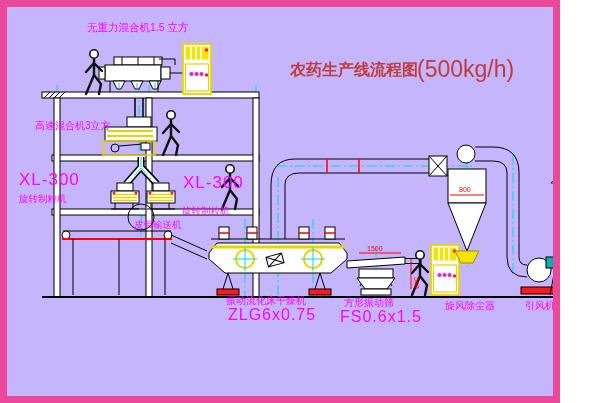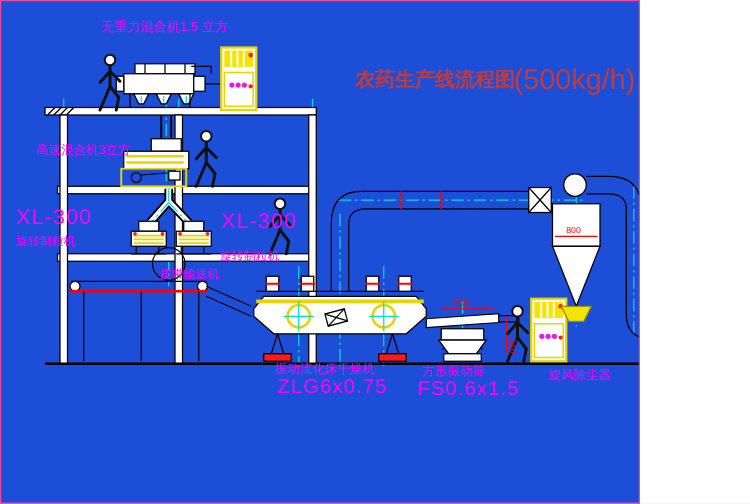--- a/index.html
+++ b/index.html
@@ -1,18 +1,18 @@
 <!DOCTYPE html>
 <html><head>
 <meta charset="utf-8">
 <style>
   html,body{margin:0;padding:0;background:#fff;}
   .canvas{
-    position:relative;width:512px;height:403px;background:#1d4ed8;
-    box-sizing:border-box;border:1px solid #ec4899;overflow:hidden;
+    position:relative;width:560px;height:403px;background:#c4b5fd;
+    box-sizing:border-box;border:7px solid #ec4899;overflow:hidden;
     font-family:"Liberation Sans",sans-serif;
   }
   svg{position:absolute;left:0;top:0;}
   text{font-family:"Liberation Sans","DejaVu Sans",sans-serif;}
   .lbl{fill:#ff00ff;}
   .mdl{fill:#ff00ff;letter-spacing:1px;}
   .dim{fill:#ff0000;}
   .ttl{fill:#c23b3b;}
   .k{stroke:#000;fill:none;stroke-width:1;}
   .kw{stroke:#000;fill:#fff;stroke-width:1;}

